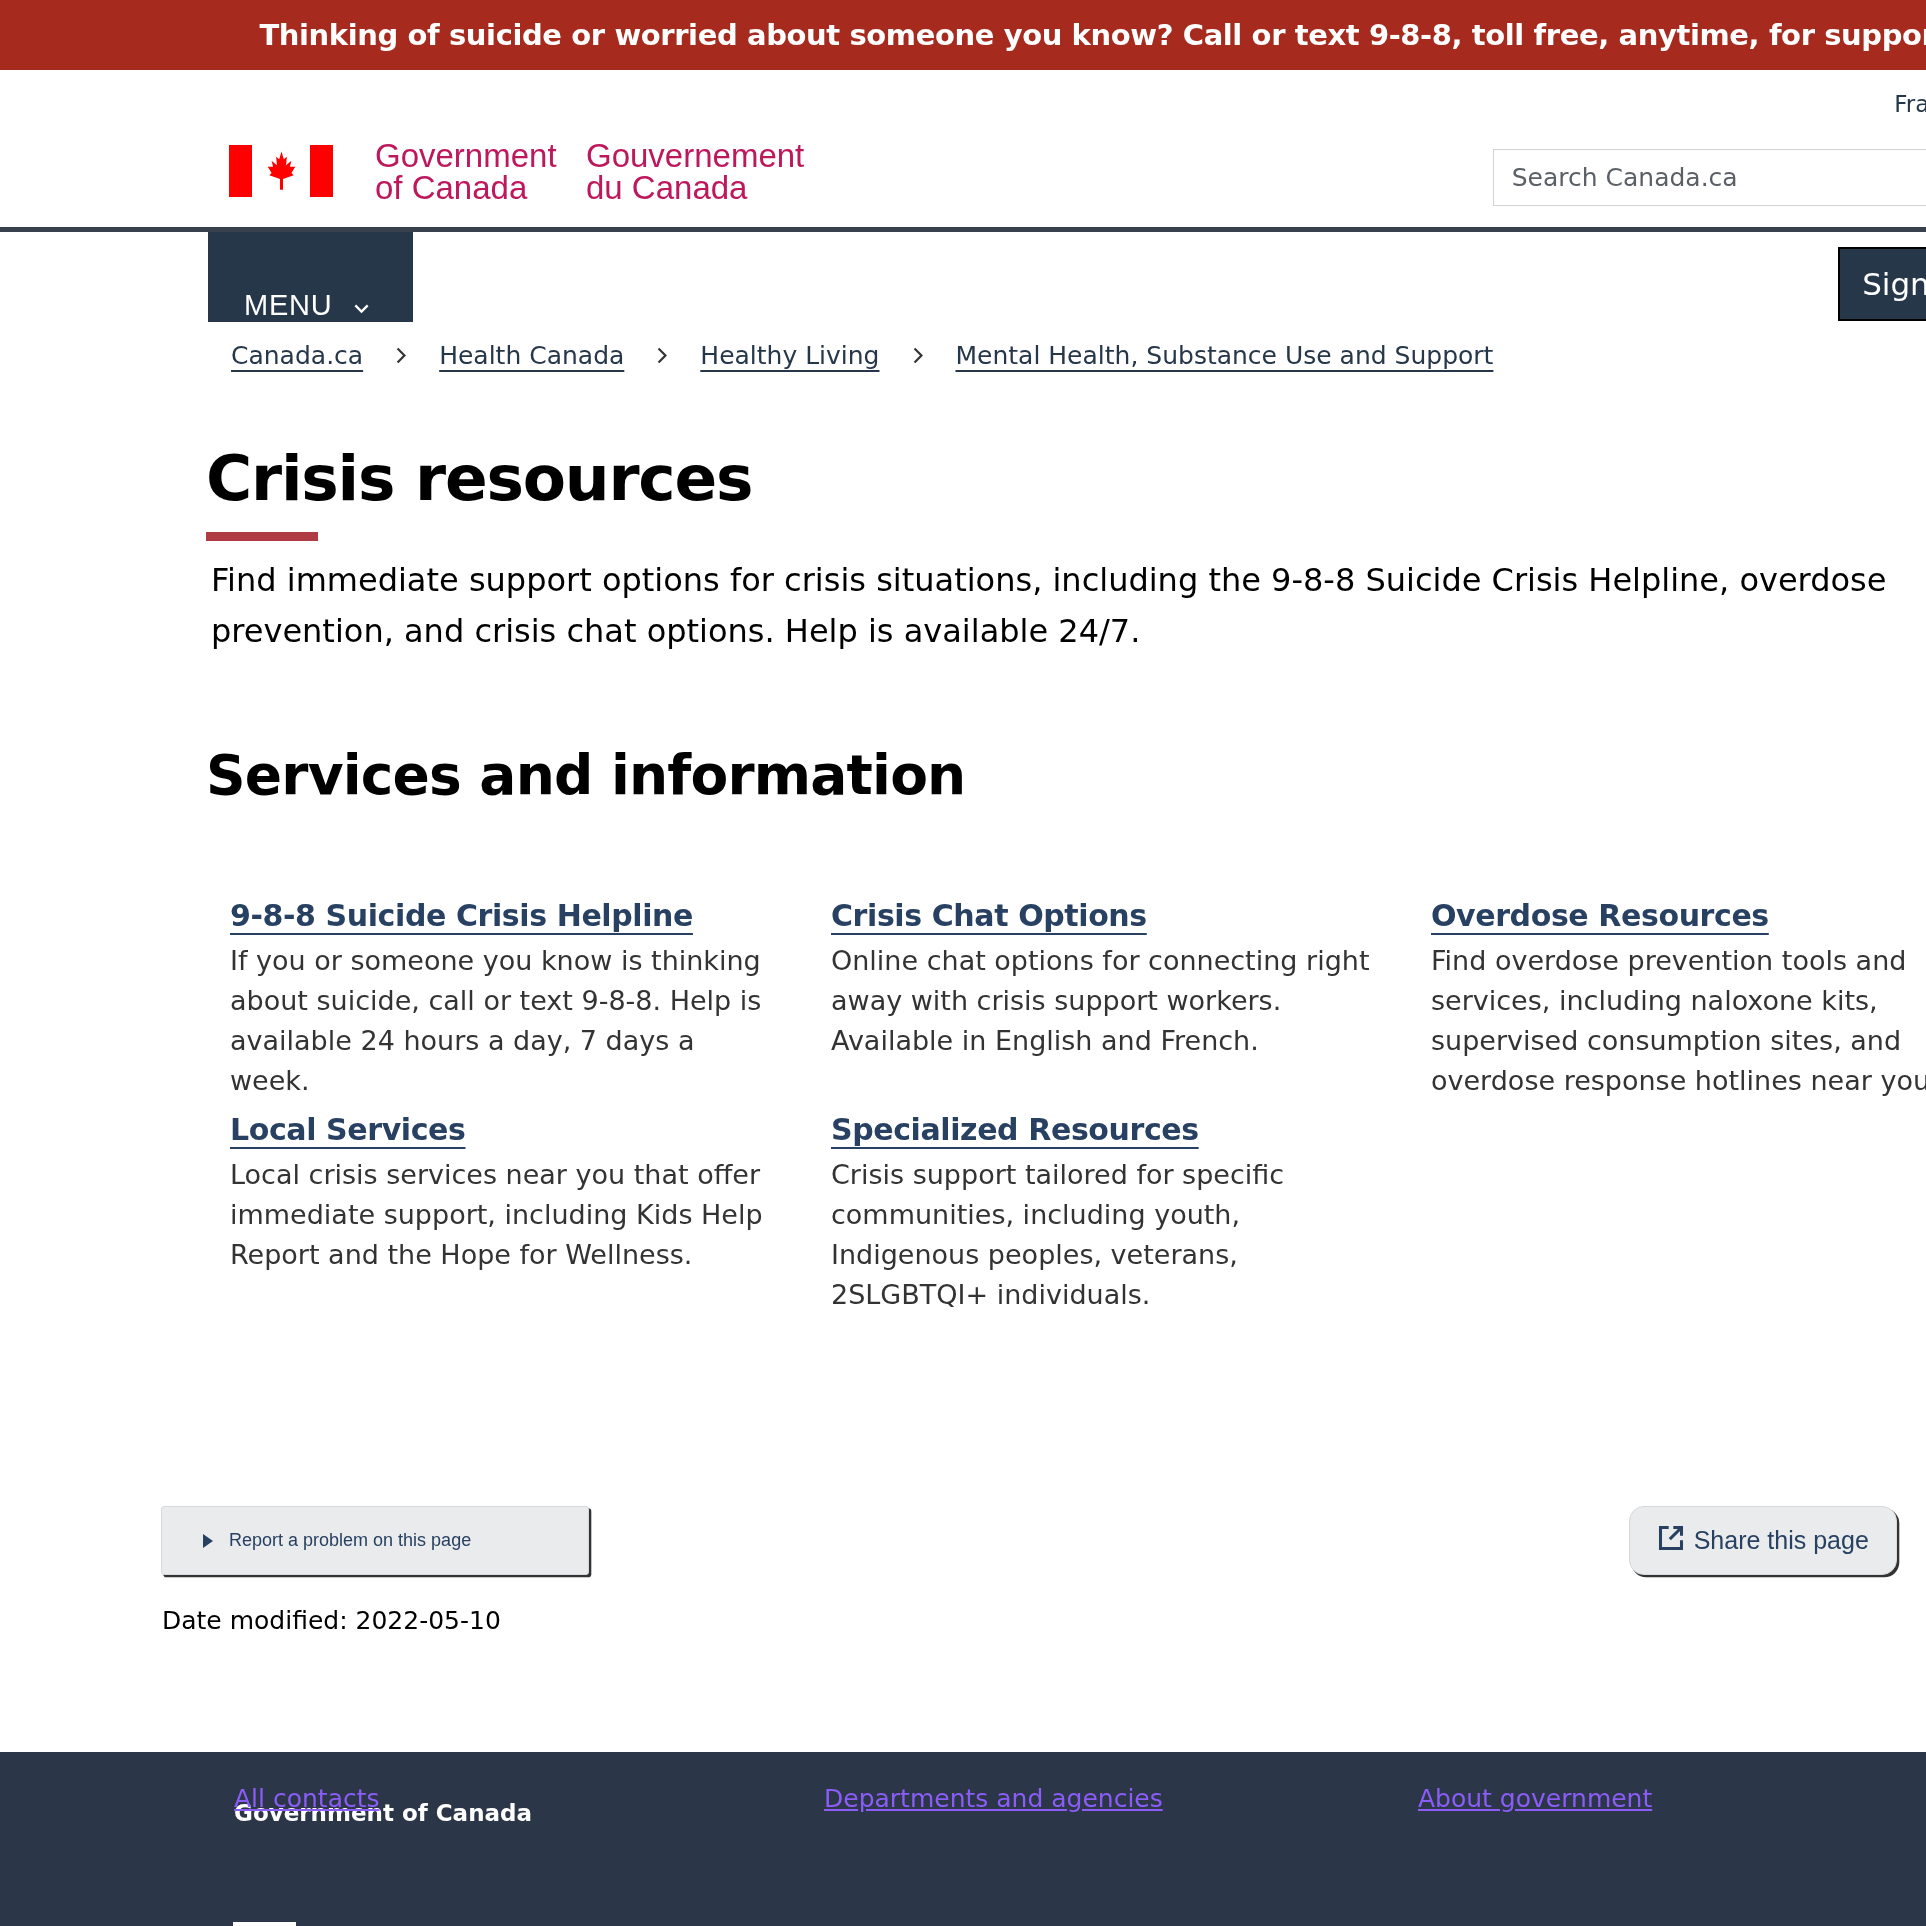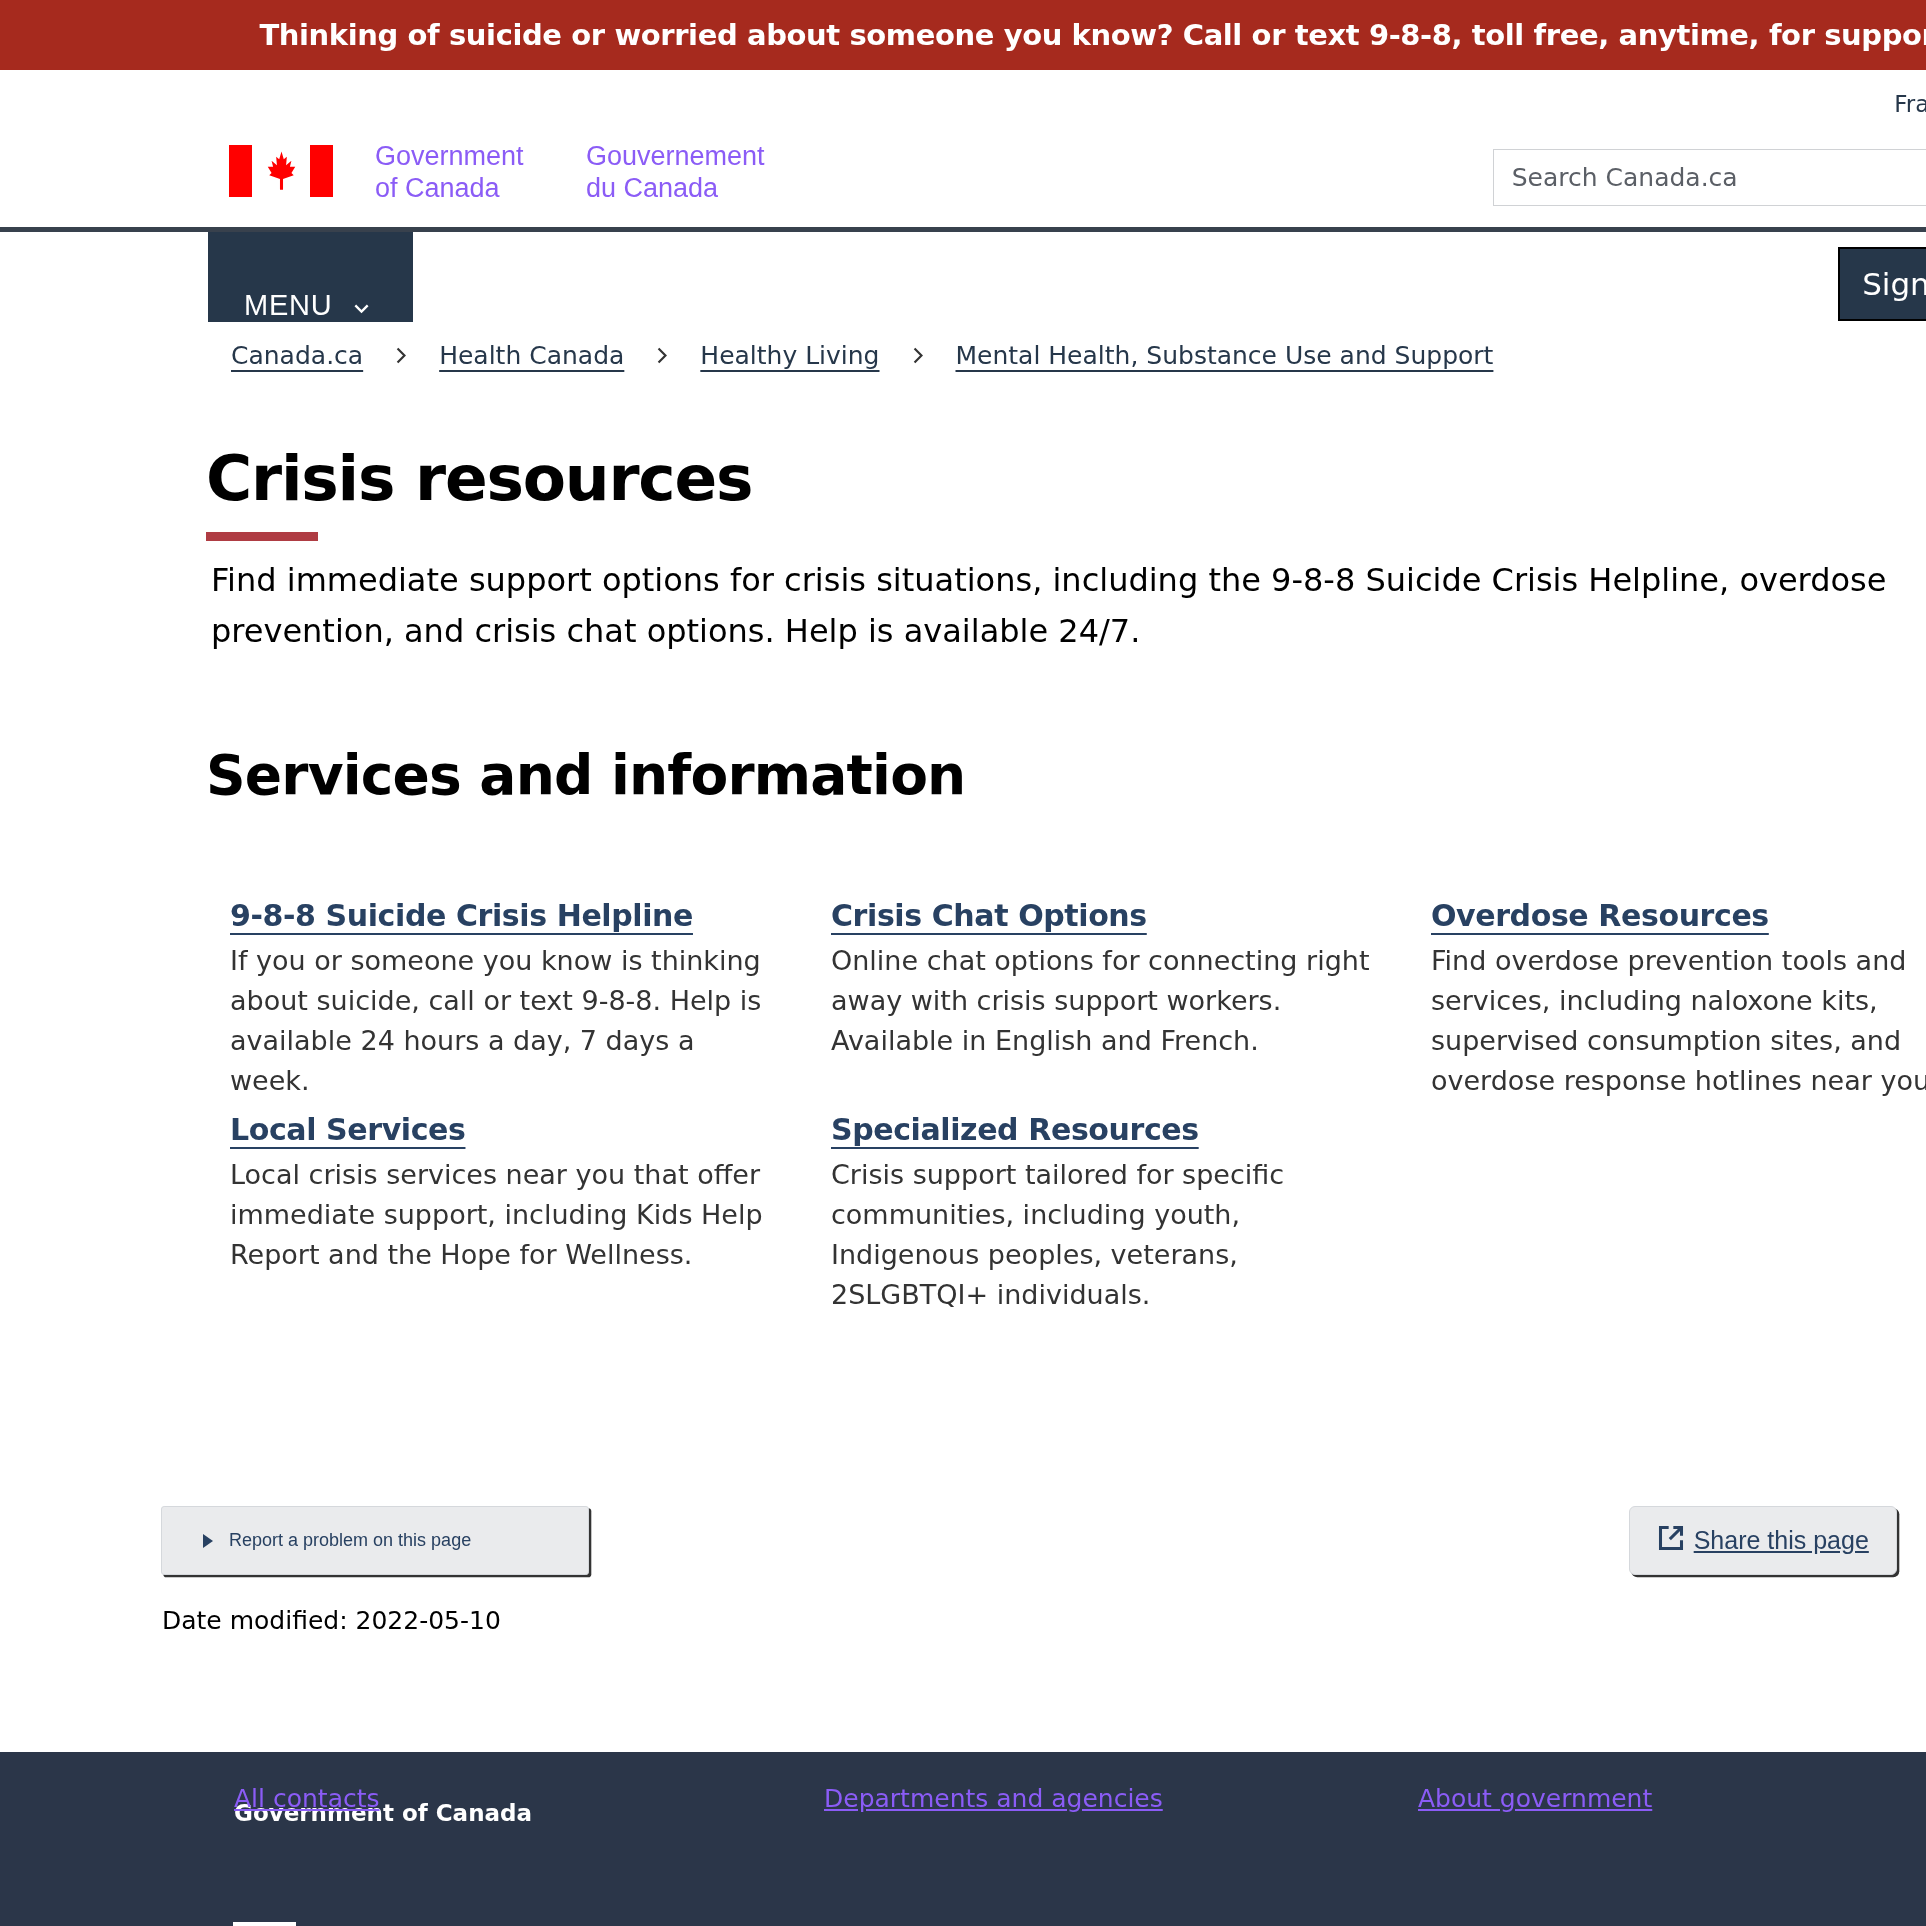--- a/index.html
+++ b/index.html
@@ -11,21 +11,21 @@
 
   
   .alert-banner { left: 0; top: 0; width: 2219px; height: 70px; background: #a62a1e; display: flex; align-items: center; justify-content: center; }
   .alert-banner span { color: #ffffff; font-weight: bold; font-size: 29px; font-family: "DejaVu Sans", sans-serif; letter-spacing: -0.4px; }
 
   
   .lang-link { right: 230px; top: 91px; font-size: 23px; color: #26374a; text-decoration: none; }
   .fip { left: 229px; top: 145px; width: 104px; height: 52px; display: flex; }
   .fip .bar { width: 23px; height: 100%; background: #ff0000; }
   .fip .mid { flex: 1; height: 100%; display: flex; align-items: center; justify-content: center; background: #fff; }
-  .gov-en, .gov-fr { top: 140px; font-family: "Liberation Sans", sans-serif; font-size: 27px; line-height: 32px; color: #8b5cf6; }
+  .gov-en, .gov-fr { top: 140px; font-family: "Liberation Sans", sans-serif; font-size: 33px; line-height: 32px; color: #be185d; }
   .gov-en { left: 375px; }
   .gov-fr { left: 586px; }
 
   .search-wrap { left: 1493px; top: 149px; width: 496px; height: 57px; display: flex; }
   .search-input { flex: 1; height: 100%; border: 1.5px solid #d0d2d5; border-right: none; font-size: 25px; padding: 0 17.7px; color: #555; font-family: "DejaVu Sans", sans-serif; background: #fff; outline: none; }
   .search-input::placeholder { color: #5b5f66; }
 
   .header-rule { left: 0; top: 227px; width: 2219px; height: 4.6px; background: #38414d; }
 
   
@@ -51,21 +51,21 @@
   .svc-desc { font-size: 27px; line-height: 40px; color: #333; }
   .svc-1 { left: 230px; top: 898px; }
   .svc-2 { left: 831px; top: 898px; }
   .svc-3 { left: 1431px; top: 898px; }
   .svc-4 { left: 230px; top: 1112px; }
   .svc-5 { left: 831px; top: 1112px; }
 
   
   .report-btn { left: 161px; top: 1506px; width: 428px; height: 69px; background: #eaebed; border: 1.2px solid #d5d8dc; border-radius: 3.1px; box-shadow: 2.3px 2.3px 0 #333; display: flex; align-items: center; padding-left: 41px; font-size: 18px; color: #284162; }
   .report-btn .tri { width: 0; height: 0; border-top: 7.7px solid transparent; border-bottom: 7.7px solid transparent; border-left: 10.8px solid #284162; margin-right: 16px; }
-  .share-btn { left: 1629px; top: 1506px; width: 268px; height: 69px; background: #eaebed; border: 1.2px solid #d5d8dc; border-radius: 6px; box-shadow: 2.3px 2.3px 0 #333; display: flex; align-items: center; justify-content: center; font-size: 25px; color: #284162; text-decoration: underline; }
+  .share-btn { left: 1629px; top: 1506px; width: 268px; height: 69px; background: #eaebed; border: 1.2px solid #d5d8dc; border-radius: 15px; box-shadow: 2.3px 2.3px 0 #333; display: flex; align-items: center; justify-content: center; font-size: 25px; color: #284162; }
   .share-btn svg { margin-right: 8.5px; }
   .date-mod { left: 162px; top: 1606px; font-size: 25px; color: #000; }
 
   
   .footer-main { left: 0; top: 1752px; width: 2219px; height: 555px; background: #2b3649; overflow: hidden; }
   .footer-title { left: 234px; top: 1800px; font-size: 23px; font-weight: bold; color: #fff; }
   .footer-top-link { top: 1784px; font-size: 25px; color: #8b5cf6; }
   .footer-accent { left: 233px; top: 1922px; width: 63px; height: 6.2px; background: #fff; }
 </style>
 </head>

